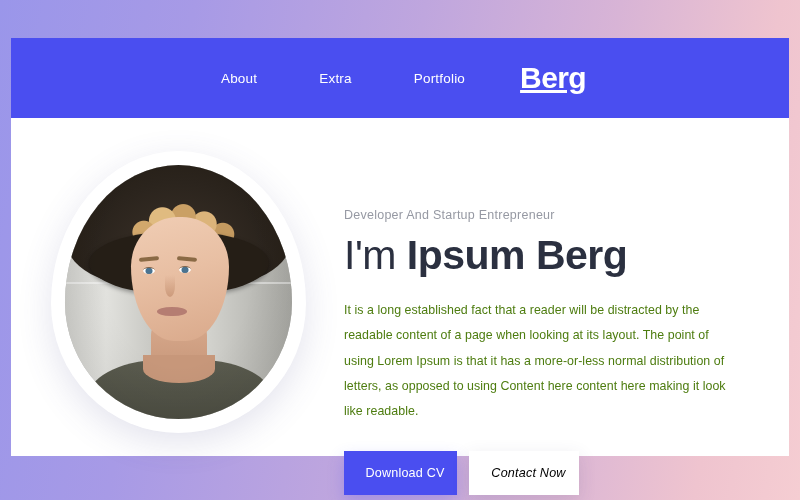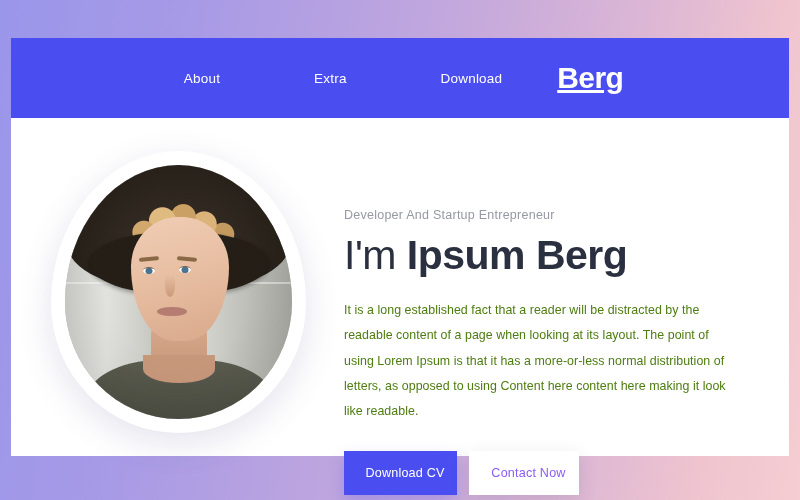--- a/index.html
+++ b/index.html
@@ -41,21 +41,20 @@
     font-size:13.5px;
     letter-spacing:.2px;
     text-decoration:none;
     white-space:nowrap;
     cursor:pointer;
     padding:6px 2px;
   }
   .nav-left, .nav-right{
     display:flex;
     align-items:center;
-    gap:32px;
   }
   .nav-left  .nav-link{ margin:0 29px; }
   .nav-right .nav-link{ margin:0 29px; }
   #brand-logo{
     color:#ffffff;
     font-size:30px;
     font-weight:bold;
     letter-spacing:-.6px;
     margin:0 24px;
     cursor:pointer;
@@ -248,37 +247,38 @@
   }
   #btn-download-cv{
     width:113px;
     background:#4a4ef0;
     color:#ffffff;
     box-shadow:0 7px 16px rgba(74,78,240,.26);
   }
   #btn-contact-now{
     width:110px;
     background:#ffffff;
-    color:#8b5cf6;
+    color:#000000;
     box-shadow:0 5px 18px rgba(60,60,100,.13);
+    font-style:italic;
   }
 </style>
 </head>
 <body>
 
 <div id="viewport">
 
   <div id="page">
 
     <nav id="navbar">
 
       <div class="nav-left">
         <a class="nav-link" href="#">About</a>
         <a class="nav-link" href="#">Extra</a>
-        <a class="nav-link" href="#">Download</a>
+        <a class="nav-link" href="#">Portfolio</a>
       </div>
 
       <a id="brand-logo" href="#">Berg</a>
 
 
     </nav>
 
     <section id="hero">
 
       <div id="portrait-wrap">

